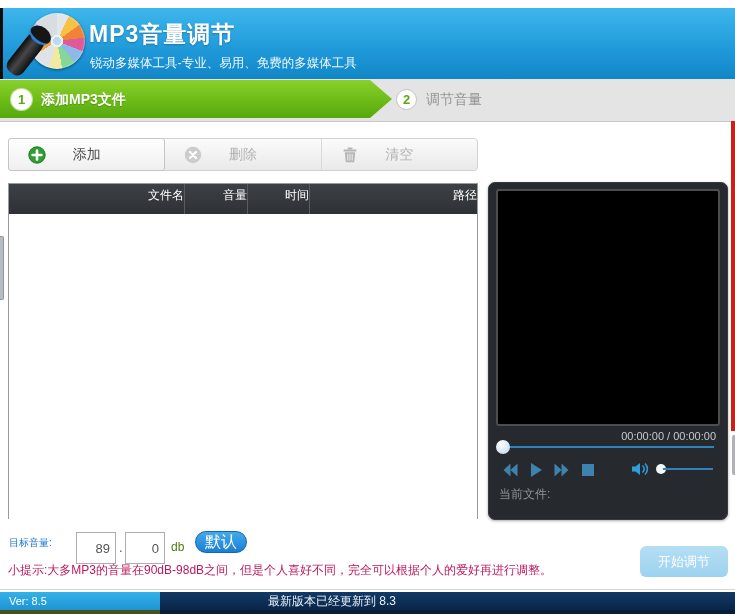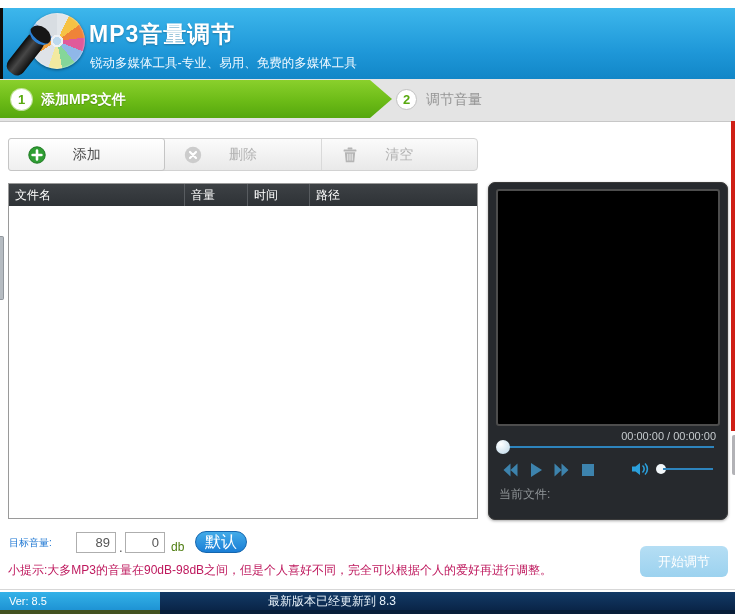--- a/index.html
+++ b/index.html
@@ -78,21 +78,21 @@
   }
   .tbtn-add .tbtn-label { color:#4d4d4d; }
   .tbtn-disabled .tbtn-label { color:#b3b3b3; }
   .tbtn-sep { border-left:1px solid #d9d9d9; }
 
   
   .filetable {
     position:absolute; left:8px; top:183px; width:470px; height:336px;
     border:1px solid #9a9a9a; background:#ffffff;
   }
-  .thead { display:flex; height:22px; background:linear-gradient(180deg,#3d4145,#2e3236); }
+  .thead { display:flex; height:30px; background:linear-gradient(180deg,#3d4145,#2e3236);text-align:right; }
   .th {
     color:#ffffff; font-size:12px; line-height:22px; padding-left:6px;
     border-right:1px solid #585c60; overflow:hidden; white-space:nowrap;
   }
   .th-name { width:176px; } .th-vol { width:63px; } .th-time { width:62px; } .th-path { flex:1; border-right:none; }
   .tbody { height:312px; background:#ffffff; }
 
   
   .player {
     position:absolute; left:488px; top:182px; width:240px; height:338px;
@@ -112,21 +112,21 @@
   .controls { position:absolute; left:12px; top:277px; height:20px; display:flex; gap:8px; align-items:center; }
   .pbtn { width:18px; height:18px; cursor:pointer; }
   .vol-icon { position:absolute; left:141px; top:277px; width:22px; height:18px; }
   .vol-thumb { position:absolute; left:167px; top:281px; width:10px; height:10px; border-radius:50%; background:#f2f7fa; }
   .vol-track { position:absolute; left:174px; top:285px; width:50px; height:2px; background:#2d84bd; }
   .current-file { position:absolute; left:10px; top:303px; color:#8f9497; font-size:12px; }
 
   
   .target-label { position:absolute; left:9px; top:536px; color:#1b75d2; font-size:10px; }
   .vol-input {
-    position:absolute; top:532px; height:21px; border:1px solid #aeaeae; background:#ffffff;
+    position:absolute; top:532px; height:32px; border:1px solid #aeaeae; background:#ffffff;
     font-size:13px; color:#555; text-align:right; padding-right:5px;
     font-family:"Liberation Sans","DejaVu Sans",sans-serif;
   }
   .vol-int { left:76px; width:40px; }
   .vol-sep { position:absolute; left:119px; top:540px; color:#555; font-size:13px; }
   .vol-dec { left:125px; width:40px; }
   .db-label { position:absolute; left:171px; top:540px; color:#4d7c0f; font-size:12px; }
   .default-btn {
     position:absolute; left:195px; top:531px; width:52px; height:22px; border-radius:11px;
     background:linear-gradient(180deg,#43abe8,#1a7ed6); border:1px solid #1566ae;

